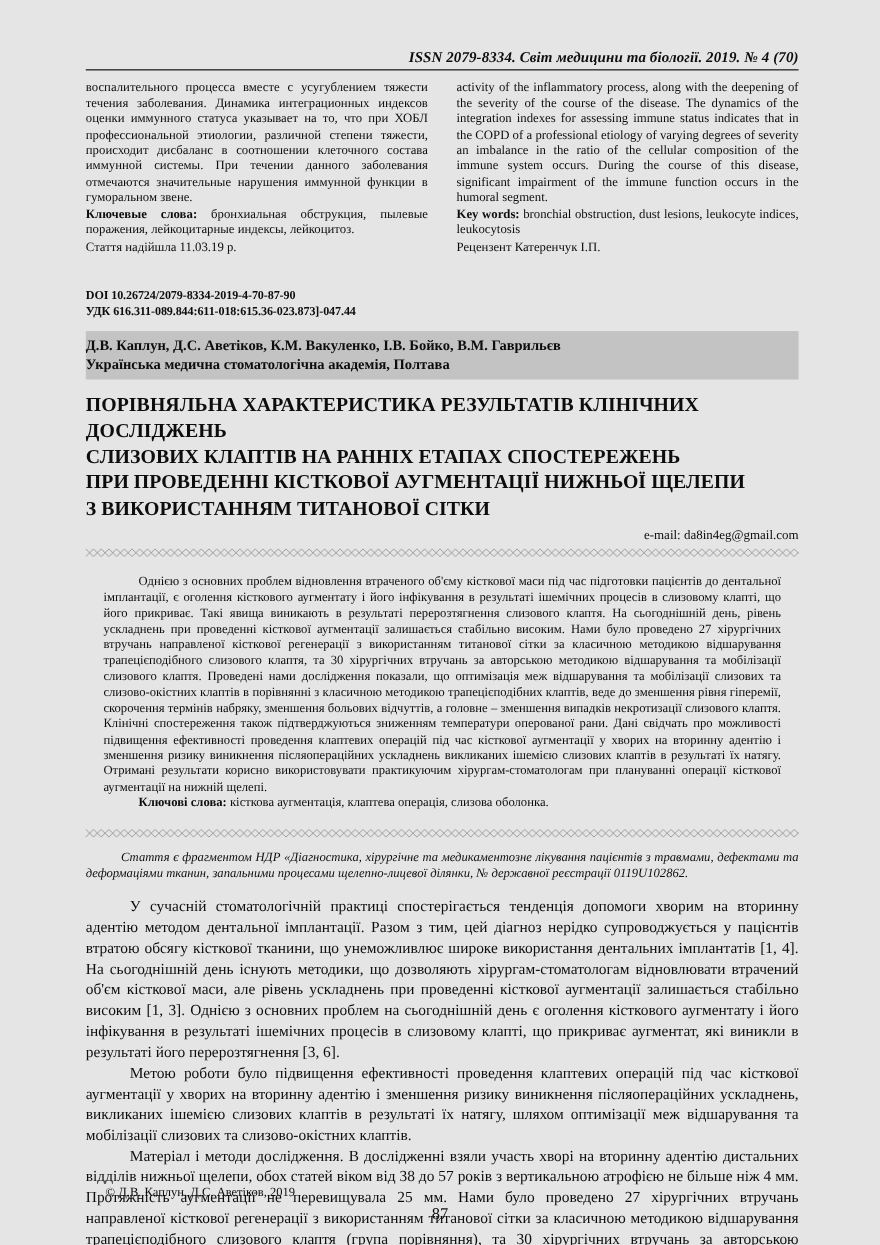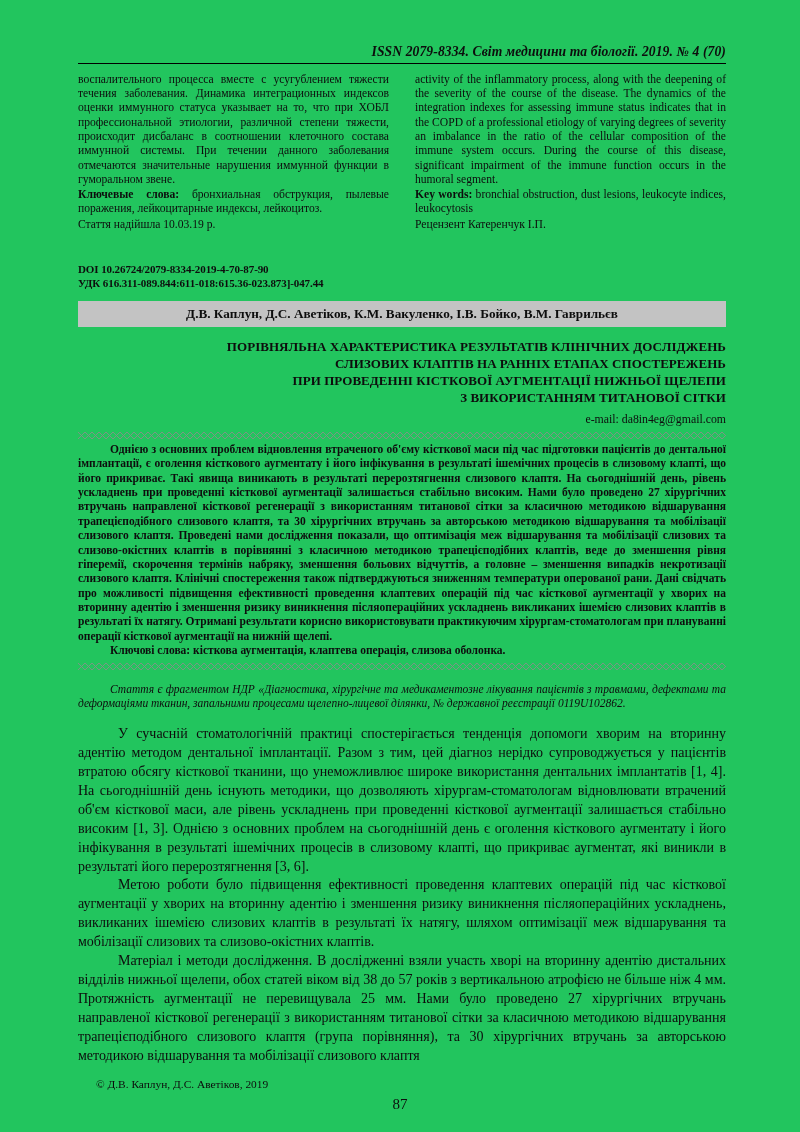--- a/index.html
+++ b/index.html
@@ -10,21 +10,21 @@
   body {
     font-family: "Liberation Serif", "DejaVu Serif", serif;
     color: #0d0d0d;
     -webkit-font-smoothing: antialiased;
   }
   .page {
     position: relative;
     width: 800px;
     height: 1132px;
     margin: 0 auto;
-    background: #22c55e;
+    background: #e5e5e5;
     box-sizing: border-box;
     padding: 0;
     overflow: hidden;
   }
   .content {
     position: absolute;
     left: 78px;
     top: 0;
     width: 648px;
   }
@@ -77,33 +77,32 @@
     font-weight: bold;
     font-size: 11px;
     line-height: 1.30;
     letter-spacing: -0.1px;
   }
 
   
   .authors-band {
     margin-top: 10px;
     background: #c3c3c3;
-    text-align: center;
     font-weight: bold;
     font-size: 13.2px;
     line-height: 1.34;
     padding: 4px 0 5px 0;
   }
 
   
   .title {
     margin-top: 12px;
-    text-align: right;
-    font-weight: bold;
-    font-size: 13px;
+    text-align: left;
+    font-weight: bold;
+    font-size: 18px;
     line-height: 1.30;
     letter-spacing: 0.05px;
   }
   .email {
     margin-top: 5px;
     text-align: right;
     font-size: 11.8px;
   }
 
   
@@ -117,22 +116,21 @@
       linear-gradient(135deg, transparent 44%, #8c8c8c 44%, #8c8c8c 56%, transparent 56%),
       linear-gradient(45deg, transparent 44%, #8c8c8c 44%, #8c8c8c 56%, transparent 56%);
     opacity: .85;
   }
 
   
   .abstract {
     font-size: 11.5px;
     line-height: 1.25;
     text-align: justify;
-    margin: 0;
-    font-weight: bold;
+    margin: 16px;
   }
   .abstract p { margin: 0; text-indent: 32px; }
   .abstract .kwline { text-indent: 32px; }
 
   
   .note {
     font-style: italic;
     font-size: 11.5px;
     line-height: 1.27;
     text-align: justify;
@@ -175,36 +173,37 @@
 <div class="page">
   <div class="content">
 
     <div class="running-head">ISSN 2079-8334. Світ медицини та біології. 2019. № 4 (70)</div>
     <div class="head-rule"></div>
 
     <div class="cols">
       <div class="col">
         <p>воспалительного процесса вместе с усугублением тяжести течения заболевания. Динамика интеграционных индексов оценки иммунного статуса указывает на то, что при ХОБЛ профессиональной этиологии, различной степени тяжести, происходит дисбаланс в соотношении клеточного состава иммунной системы. При течении данного заболевания отмечаются значительные нарушения иммунной функции в гуморальном звене.</p>
         <p class="kw"><b>Ключевые слова:</b><span> бронхиальная обструкция, пылевые поражения, лейкоцитарные индексы, лейкоцитоз.</span></p>
-        <p class="submitted">Стаття надійшла 10.03.19 р.</p>
+        <p class="submitted">Стаття надійшла 11.03.19 р.</p>
       </div>
       <div class="col">
         <p>activity of the inflammatory process, along with the deepening of the severity of the course of the disease. The dynamics of the integration indexes for assessing immune status indicates that in the COPD of a professional etiology of varying degrees of severity an imbalance in the ratio of the cellular composition of the immune system occurs. During the course of this disease, significant impairment of the immune function occurs in the humoral segment.</p>
         <p class="kw"><b>Key words:</b><span> bronchial obstruction, dust lesions, leukocyte indices, leukocytosis</span></p>
         <p class="submitted">Рецензент Катеренчук І.П.</p>
       </div>
     </div>
 
     <div class="doi-block">
       <div>DOI 10.26724/2079-8334-2019-4-70-87-90</div>
       <div>УДК 616.311-089.844:611-018:615.36-023.873]-047.44</div>
     </div>
 
     <div class="authors-band" style="background: rgb(195, 195, 195);">
       <div>Д.В. Каплун, Д.С. Аветіков, К.М. Вакуленко, І.В. Бойко, В.М. Гаврильєв</div>
+      <div>Українська медична стоматологічна академія, Полтава</div>
     </div>
 
     <div class="title">
       <div>ПОРІВНЯЛЬНА ХАРАКТЕРИСТИКА РЕЗУЛЬТАТІВ КЛІНІЧНИХ ДОСЛІДЖЕНЬ</div>
       <div>СЛИЗОВИХ КЛАПТІВ НА РАННІХ ЕТАПАХ СПОСТЕРЕЖЕНЬ</div>
       <div>ПРИ ПРОВЕДЕННІ КІСТКОВОЇ АУГМЕНТАЦІЇ НИЖНЬОЇ ЩЕЛЕПИ</div>
       <div>З ВИКОРИСТАННЯМ ТИТАНОВОЇ СІТКИ</div>
     </div>
 
     <div class="email">e-mail: da8in4eg@gmail.com</div>

